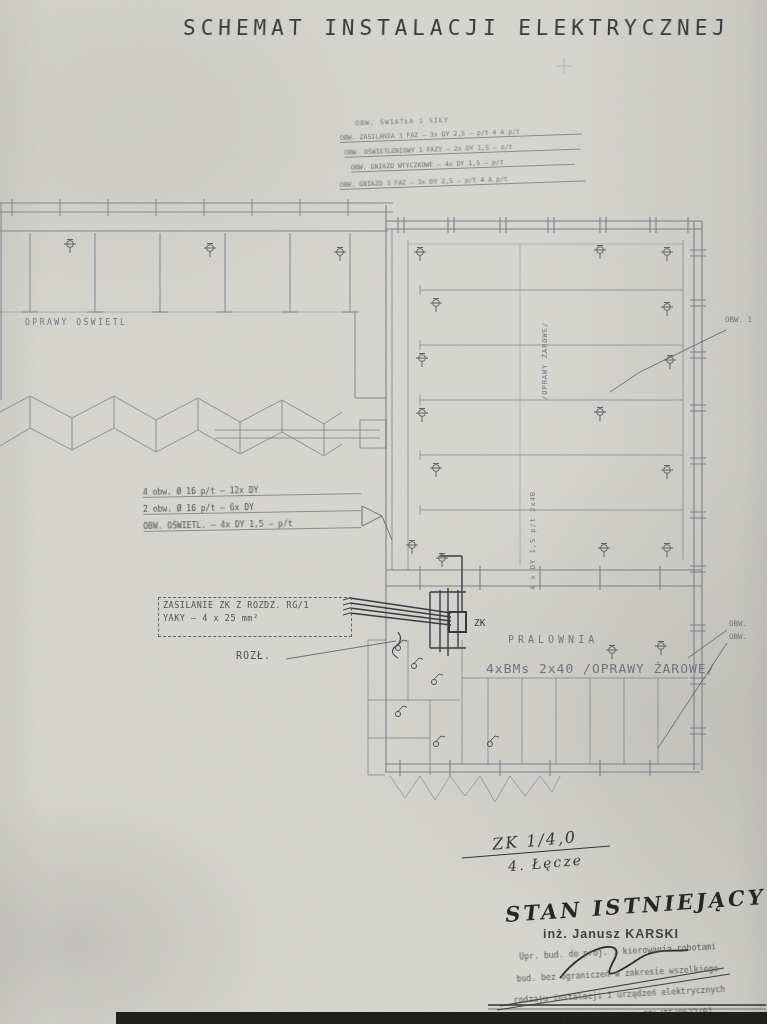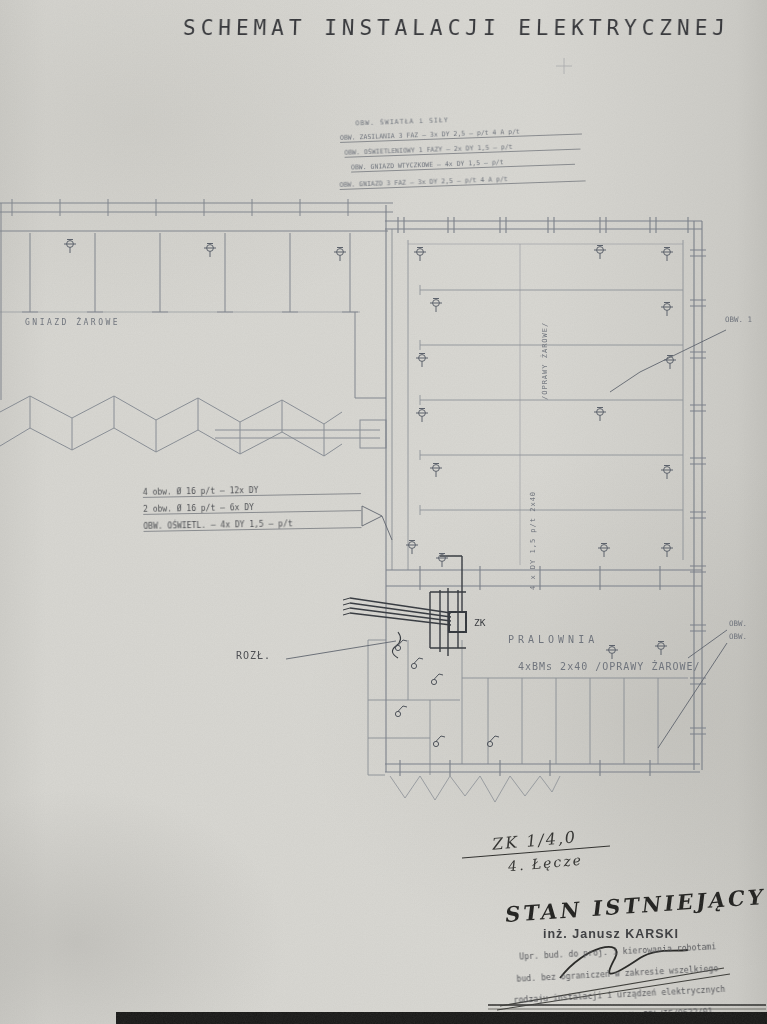--- a/index.html
+++ b/index.html
@@ -174,36 +174,40 @@
   <div class="t tw" style="left:183px; top:16px; font-size:21px; letter-spacing:5px; color:#323337; transform:skewX(-2deg);">SCHEMAT INSTALACJI ELEKTRYCZNEJ</div>
 
   <div style="position:absolute; left:330px; top:116px; transform:rotate(-2deg);">
     <div class="t faint" style="position:relative; left:26px; top:0; font-size:6.5px; letter-spacing:1px;">OBW. ŚWIATŁA i SIŁY</div>
     <div class="t faint rule" style="position:relative; left:10px; top:6px; font-size:6.5px; width:242px;">OBW. ZASILANIA 3 FAZ – 3x DY 2,5 – p/t 4 A p/t</div>
     <div class="t faint rule" style="position:relative; left:14px; top:12px; font-size:6.5px; width:236px;">OBW. OŚWIETLENIOWY 1 FAZY – 2x DY 1,5 – p/t</div>
     <div class="t faint rule" style="position:relative; left:20px; top:18px; font-size:6.5px; width:224px;">OBW. GNIAZD WTYCZKOWE – 4x DY 1,5 – p/t</div>
     <div class="t faint rule" style="position:relative; left:8px; top:26px; font-size:6.5px; width:246px;">OBW. GNIAZD 3 FAZ – 3x DY 2,5 – p/t 4 A p/t</div>
   </div>
 
-  <div class="t faint" style="left:25px; top:318px; font-size:8px; letter-spacing:2.5px;">GNIAZD ŻAROWE</div>
+  <div class="t faint" style="left:25px; top:318px; font-size:8px; letter-spacing:2.5px;">OPRAWY OŚWIETL</div>
 
   <div style="position:absolute; left:143px; top:486px; transform:rotate(-1deg);">
     <div class="t tw rule" style="position:relative; font-size:8px; width:218px;">4 obw. Ø 16 p/t – 12x DY</div>
     <div class="t tw rule" style="position:relative; top:7px; font-size:8px; width:218px;">2 obw. Ø 16 p/t – 6x DY</div>
     <div class="t tw rule" style="position:relative; top:14px; font-size:8px; width:218px;">OBW. OŚWIETL. – 4x DY 1,5 – p/t</div>
   </div>
 
+  <div style="position:absolute; left:158px; top:597px; width:184px; height:34px; border:1px dashed #5a6068; padding:2px 4px;">
+    <div class="t tw" style="position:relative; font-size:8.5px; letter-spacing:0.5px;">ZASILANIE ZK Z ROZDZ. RG/1</div>
+    <div class="t tw" style="position:relative; top:3px; font-size:8.5px; letter-spacing:0.5px;">YAKY – 4 x 25 mm²</div>
+  </div>
 
   <div class="t tw" style="left:236px; top:650px; font-size:10px; letter-spacing:1px;">ROZŁ.</div>
 
   <div class="t" style="left:474px; top:617px; font-size:9.5px; color:#34373c; font-weight:normal;">ZK</div>
 
   <div class="t faint" style="left:508px; top:634px; font-size:10px; letter-spacing:4px;text-align:center;">PRALOWNIA</div>
 
-  <div class="t faint" style="left:486px; top:661px; font-size:10px; letter-spacing:1px;margin-left:32px;">4xBMs  2x40  /OPRAWY ŻAROWE/</div>
+  <div class="t faint" style="left:486px; top:661px; font-size:13px; letter-spacing:1px;">4xBMs  2x40  /OPRAWY ŻAROWE/</div>
 
   <div class="t faint vtext" style="left:541px; top:400px; font-size:7px; letter-spacing:1px;">/OPRAWY ŻAROWE/</div>
 
   <div class="t faint vtext" style="left:529px; top:590px; font-size:7px; letter-spacing:1px;">4 x DY 1,5 p/t  2x40</div>
 
   <div class="t faint" style="left:725px; top:315px; font-size:7.5px;">OBW. 1</div>
   <div class="t faint" style="left:729px; top:619px; font-size:7.5px;">OBW.</div>
   <div class="t faint" style="left:729px; top:632px; font-size:7.5px;">OBW.</div>
 
   <div class="t hand" style="left:492px; top:831px; font-size:16px; transform:rotate(-5deg); letter-spacing:2px;">ZK 1/4,0</div>

